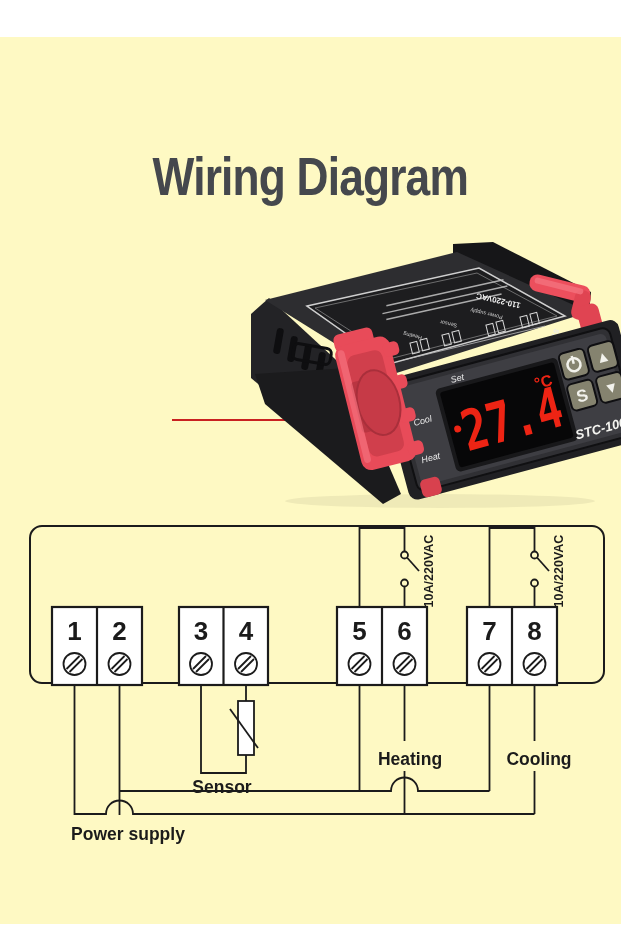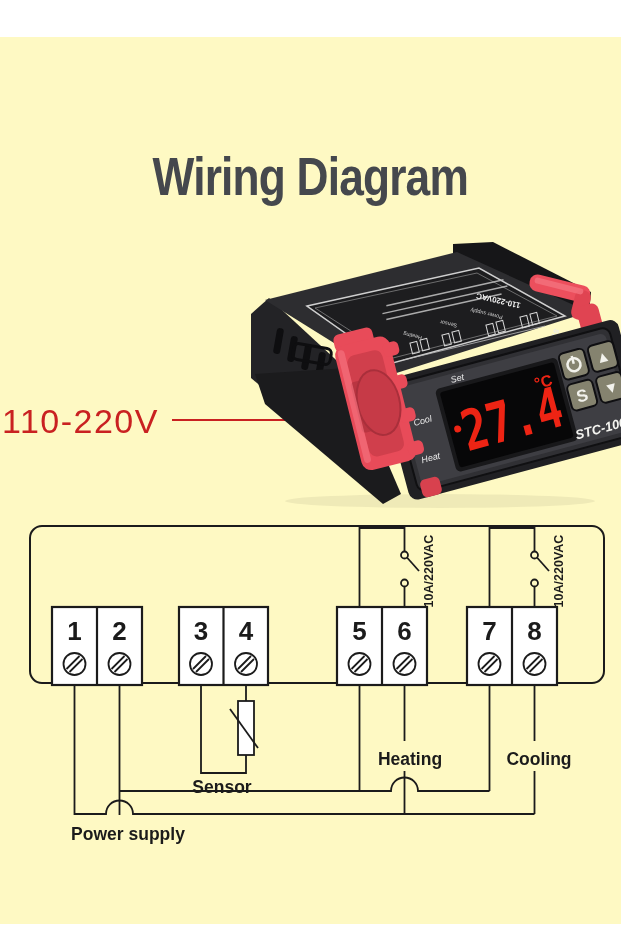--- a/index.html
+++ b/index.html
@@ -18,21 +18,20 @@
 </style>
 </head>
 <body>
 
 <div class="page">
 
   <div class="title">
     <span>Wiring Diagram</span>
   </div>
 
-  <div class="voltage">110-220V</div>
   <div class="pointer-line"></div>
 
   <svg class="device-svg" width="390" height="270" viewBox="0 0 390 270">
 
     <ellipse cx="205" cy="259" rx="155" ry="7" fill="rgba(0,0,0,0.06)"></ellipse>
 
     <g>
       <polygon points="16,72 34,56 112,128 116,196 94,202 16,136" fill="#232326"></polygon>
       <g fill="#0e0e10">
         <rect x="40" y="86" width="7" height="26" rx="3" transform="rotate(10 43 99)"></rect>

